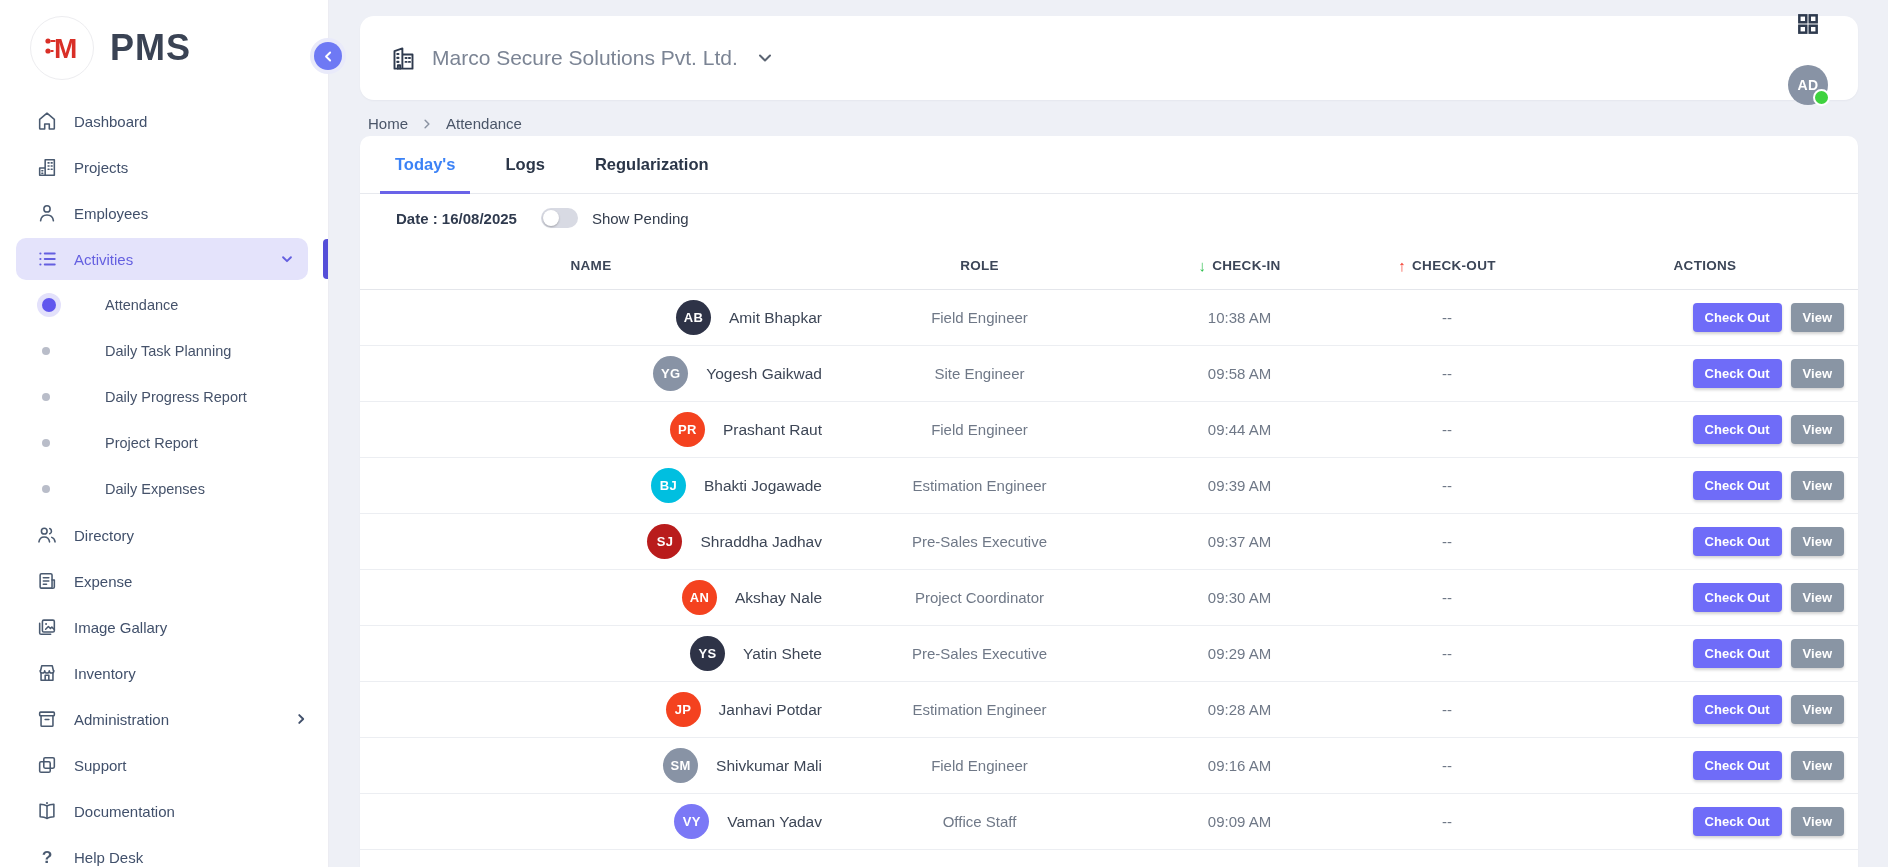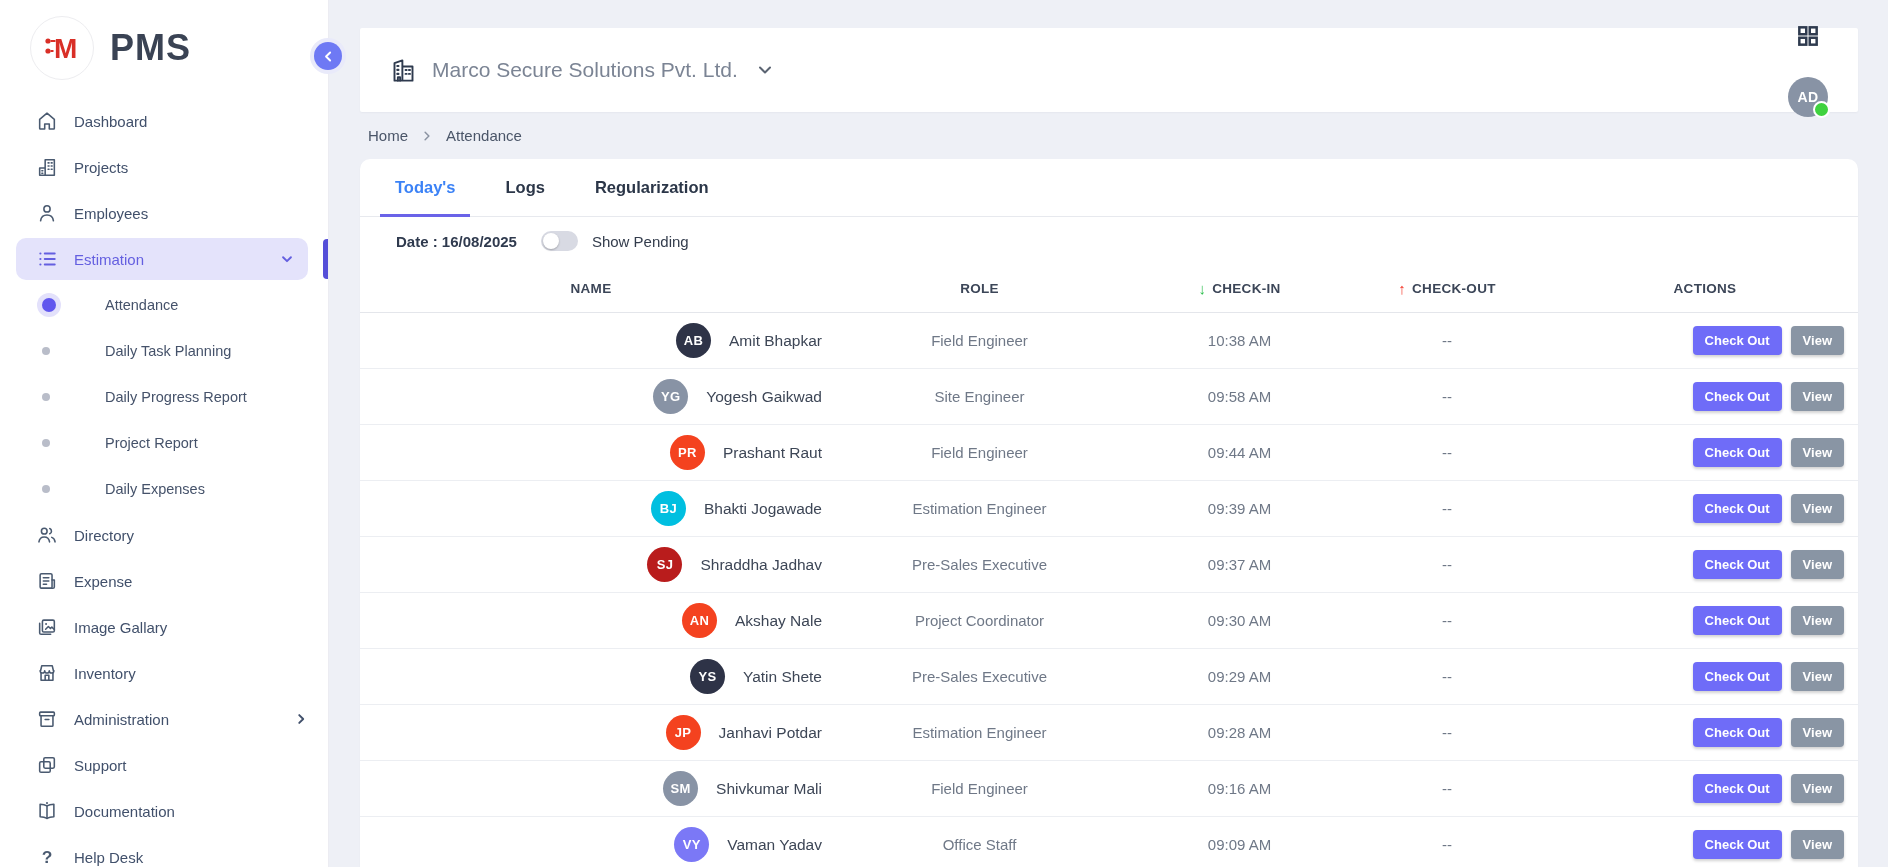--- a/index.html
+++ b/index.html
@@ -32,37 +32,37 @@
   .sub-item.active .bullet{width:14px;height:14px;background:#6157ee;margin-right:49px;
     box-shadow:0 0 0 5px #e3e1fb;}
   .sub-label{font-size:14.5px;color:#45526a;}
   
   .collapse-btn{position:absolute;left:314px;top:42px;width:28px;height:28px;border-radius:50%;
     background:#6e79f4;color:#fff;display:flex;align-items:center;justify-content:center;z-index:5;
     box-shadow:0 0 0 4px #e9eafa;cursor:pointer;}
   .collapse-btn svg{width:13px;height:13px;}
   
   .main{margin-left:328px;padding:16px 30px 0 32px;}
-  .header-card{height:84px;background:#fff;border-radius:2px;display:flex;align-items:center;
-    padding:0 30px;box-shadow:0 1px 2px rgba(16,24,40,.04);margin-top:12px;}
+  .header-card{height:84px;background:#fff;border-radius:14px;display:flex;align-items:center;
+    padding:0 30px;box-shadow:0 1px 2px rgba(16,24,40,.04);}
   .company{display:flex;align-items:center;gap:15px;cursor:pointer;}
   .company .icn{width:27px;height:27px;color:#2e3a4e;}
   .company .icn svg{width:100%;height:100%;}
   .company-name{font-size:21px;color:#7b8494;font-weight:500;}
   .company .chev{width:16px;height:16px;color:#5b6472;margin-left:4px;}
   .header-right{margin-left:auto;display:flex;align-items:center;gap:28px;flex-direction:column;}
   .grid-icn{width:26px;height:26px;color:#2e3a4e;cursor:pointer;}
   .grid-icn svg{width:100%;height:100%;}
   .avatar-wrap{position:relative;cursor:pointer;}
   .avatar{width:40px;height:40px;border-radius:50%;background:#8893a5;color:#fff;font-weight:bold;
     font-size:14px;display:flex;align-items:center;justify-content:center;letter-spacing:.5px;}
   .online-dot{position:absolute;right:-2px;bottom:-1px;width:13px;height:13px;border-radius:50%;
     background:#3fd23f;border:2px solid #fff;}
   
-  .breadcrumb{display:flex;align-items:center;gap:13px;margin:15px 0 15px 8px;font-size:15px;color:#4a5568;}
+  .breadcrumb{display:flex;align-items:center;gap:13px;margin:15px 0 4px 8px;font-size:15px;color:#4a5568;}
   .breadcrumb .sep{width:12px;height:12px;color:#8b93a2;display:inline-flex;}
   .breadcrumb .sep svg{width:100%;height:100%;}
   .crumb{cursor:pointer;}
   
   .content-card{background:#fff;border-radius:10px;height:740px;overflow:hidden;
     box-shadow:0 1px 2px rgba(16,24,40,.04);}
   .tabs{height:57px;display:flex;align-items:center;padding-left:20px;border-bottom:1px solid #e7e9ee;}
   .tab{padding:0 15px;height:100%;display:flex;align-items:center;font-size:16.5px;font-weight:600;
     color:#2b3648;cursor:pointer;position:relative;margin-right:20px;}
   .tab.active{color:#3b82f6;}
@@ -142,21 +142,21 @@
       </div>
       <div class="side-item active">
         <span class="icn">
           <svg viewBox="0 0 24 24" fill="none" stroke="currentColor" stroke-width="2" stroke-linecap="round">
             <path d="M9.5 6h11M9.5 12h11M9.5 18h11"></path>
             <circle cx="4.8" cy="6" r="1.2" fill="currentColor" stroke="none"></circle>
             <circle cx="4.8" cy="12" r="1.2" fill="currentColor" stroke="none"></circle>
             <circle cx="4.8" cy="18" r="1.2" fill="currentColor" stroke="none"></circle>
           </svg>
         </span>
-        <span>Estimation</span>
+        <span>Activities</span>
         <span class="chev">
           <svg viewBox="0 0 16 16" fill="none" stroke="currentColor" stroke-width="2.2" stroke-linecap="round" stroke-linejoin="round">
             <polyline points="3.5,6 8,10.5 12.5,6"></polyline>
           </svg>
         </span>
       </div>
       <div class="sub-item active">
         <span class="bullet"></span>
         <span class="sub-label">Attendance</span>
       </div>

